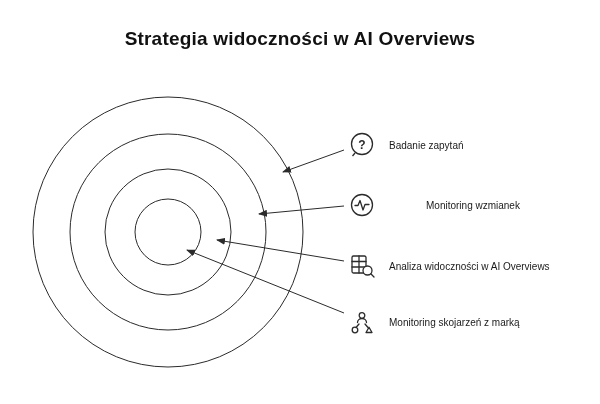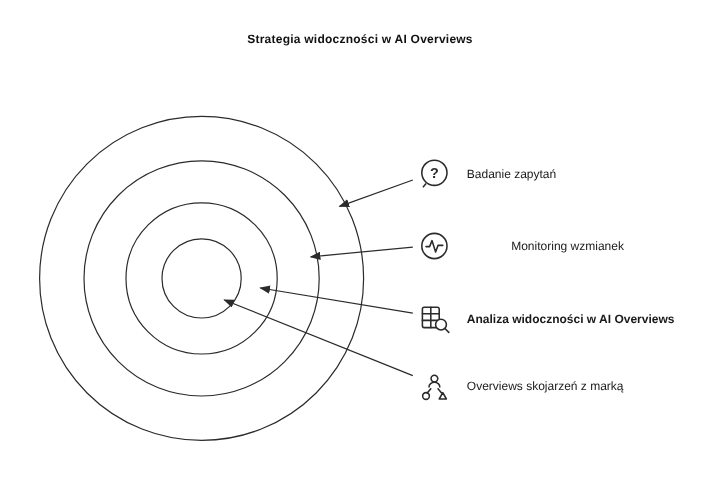--- a/index.html
+++ b/index.html
@@ -7,21 +7,21 @@
     position:relative;
     width:600px; height:404px;
     background:#ffffff;
     font-family:"Liberation Sans", sans-serif;
     overflow:hidden;
   }
   .title {
     position:absolute;
     top:28px; left:0; right:0;
     text-align:center;
-    font-size:10px;
+    font-size:19px;
     font-weight:700;
     color:#111111;
     letter-spacing:0.2px;
   }
   .diagram-svg {
     position:absolute;
     top:0; left:0;
   }
   .item {
     position:absolute;
@@ -32,21 +32,21 @@
     gap:11px;
     white-space:nowrap;
   }
   .item .icon { width:32px; height:32px; flex:0 0 32px; }
   .item .label {
     font-size:10px;
     color:#1a1a1a;
   }
   .item-1 { top:128px; }
   .item-2 { top:188px;gap:48px; }
-  .item-3 { top:249px;font-weight:bold; }
+  .item-3 { top:249px; }
   .item-4 { top:305px; }
 </style>
 </head>
 <body>
 
 <div class="canvas">
 
   <div class="title">Strategia widoczności w AI Overviews</div>
 
   <svg class="diagram-svg" width="600" height="404" viewBox="0 0 600 404">
@@ -110,16 +110,16 @@
     <svg class="icon" viewBox="-16 -16 32 32">
       <g fill="none" stroke="#2b2b2b" stroke-width="1.3" stroke-linejoin="round" stroke-linecap="round">
         <circle cx="0" cy="-6.5" r="2.8"></circle>
         <path d="M -4.5,0.5 a4.5,4 0 0 1 9,0"></path>
         <line x1="-3" y1="2" x2="-6" y2="5.5"></line>
         <line x1="3" y1="2" x2="6" y2="5.5"></line>
         <circle cx="-7" cy="8" r="2.8"></circle>
         <path d="M 7,5.2 L 10,10.5 L 4,10.5 Z"></path>
       </g>
     </svg>
-    <span class="label">Overviews skojarzeń z marką</span>
+    <span class="label">Monitoring skojarzeń z marką</span>
   </div>
 
 </div>
 
 </body></html>

